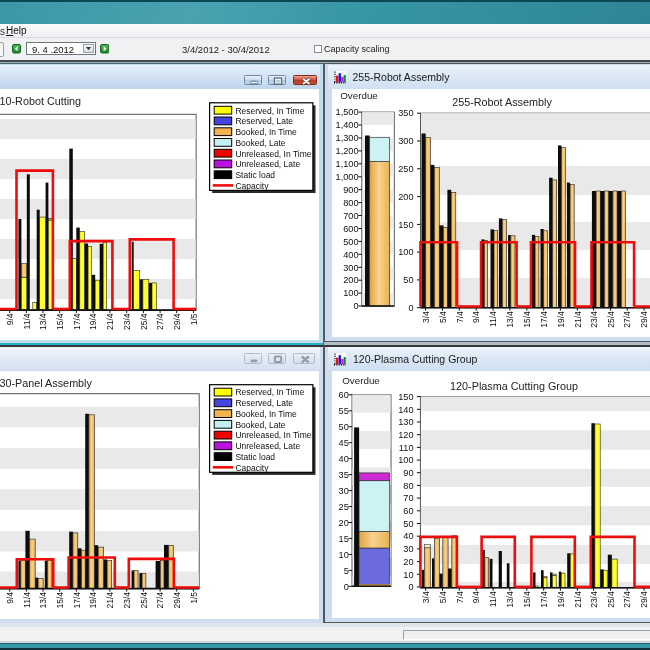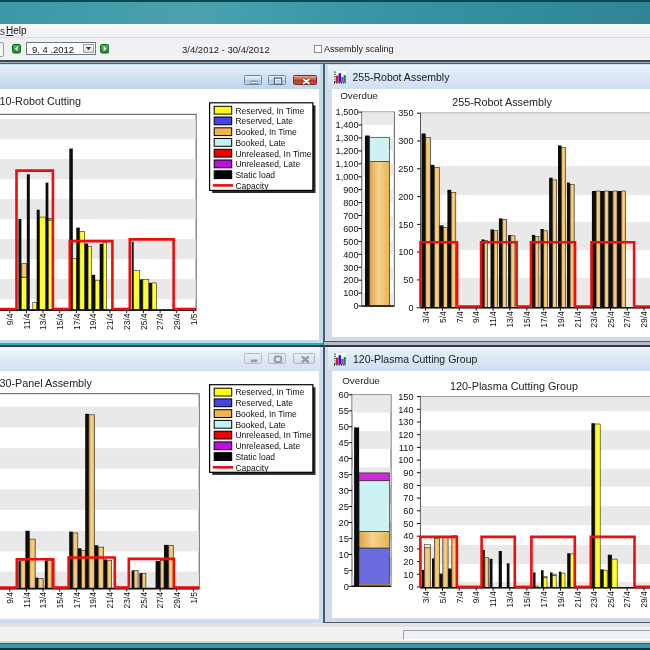--- a/index.html
+++ b/index.html
@@ -43,21 +43,21 @@
     <defs>
       <linearGradient id="ggr" x1="0" y1="0" x2="0" y2="1">
         <stop offset="0" stop-color="#53b65c"></stop>
         <stop offset="1" stop-color="#1e8427"></stop>
       </linearGradient>
     </defs>
     <path d="M 3.61 2.3 L 6.6499999999999995 4.75 L 3.61 7.2 Z" fill="#fff"></path>
   </svg>
 <span class="abs" style="left:182px;top:43.8px;font-size:9.5px;color:#222">3/4/2012 - 30/4/2012</span>
 <div class="abs" style="left:314px;top:45.2px;width:7.5px;height:7.5px;background:#fff;border:1px solid #878d93;box-sizing:border-box"></div>
-<span class="abs" style="left:324px;top:44.3px;font-size:9px;color:#222">Assembly scaling</span>
+<span class="abs" style="left:324px;top:44.3px;font-size:9px;color:#222">Capacity scaling</span>
 <div class="abs" style="left:0;top:59.5px;width:650px;height:2px;background:#43484d"></div>
 <div class="abs" style="left:0;top:61.5px;width:650px;height:2px;background:#9fb0bf"></div>
 <div class="win" style="left:-40px;top:63px;width:363.5px;height:282px;border-color:#47666e">
     <div class="winb" style="background:#bfdde8">
       <div class="tbar" style="top:1px;height:23.5px;background:linear-gradient(#e7f0fa,#d3e3f4 45%,#bed5ee)"></div>
       <div class="cnt" style="top:24.8px"></div>
     </div>
   </div>
 <div class="btn" style="left:243.7px;top:74.5px;width:18px;height:10.8px;background:linear-gradient(#e9f2fb,#cdddf0 45%,#b2cbe6 52%,#c2d7ec);border:1px solid #6e88a4;border-radius:1.5px">
     <svg width="18" height="10" style="position:absolute;left:0;top:0">

